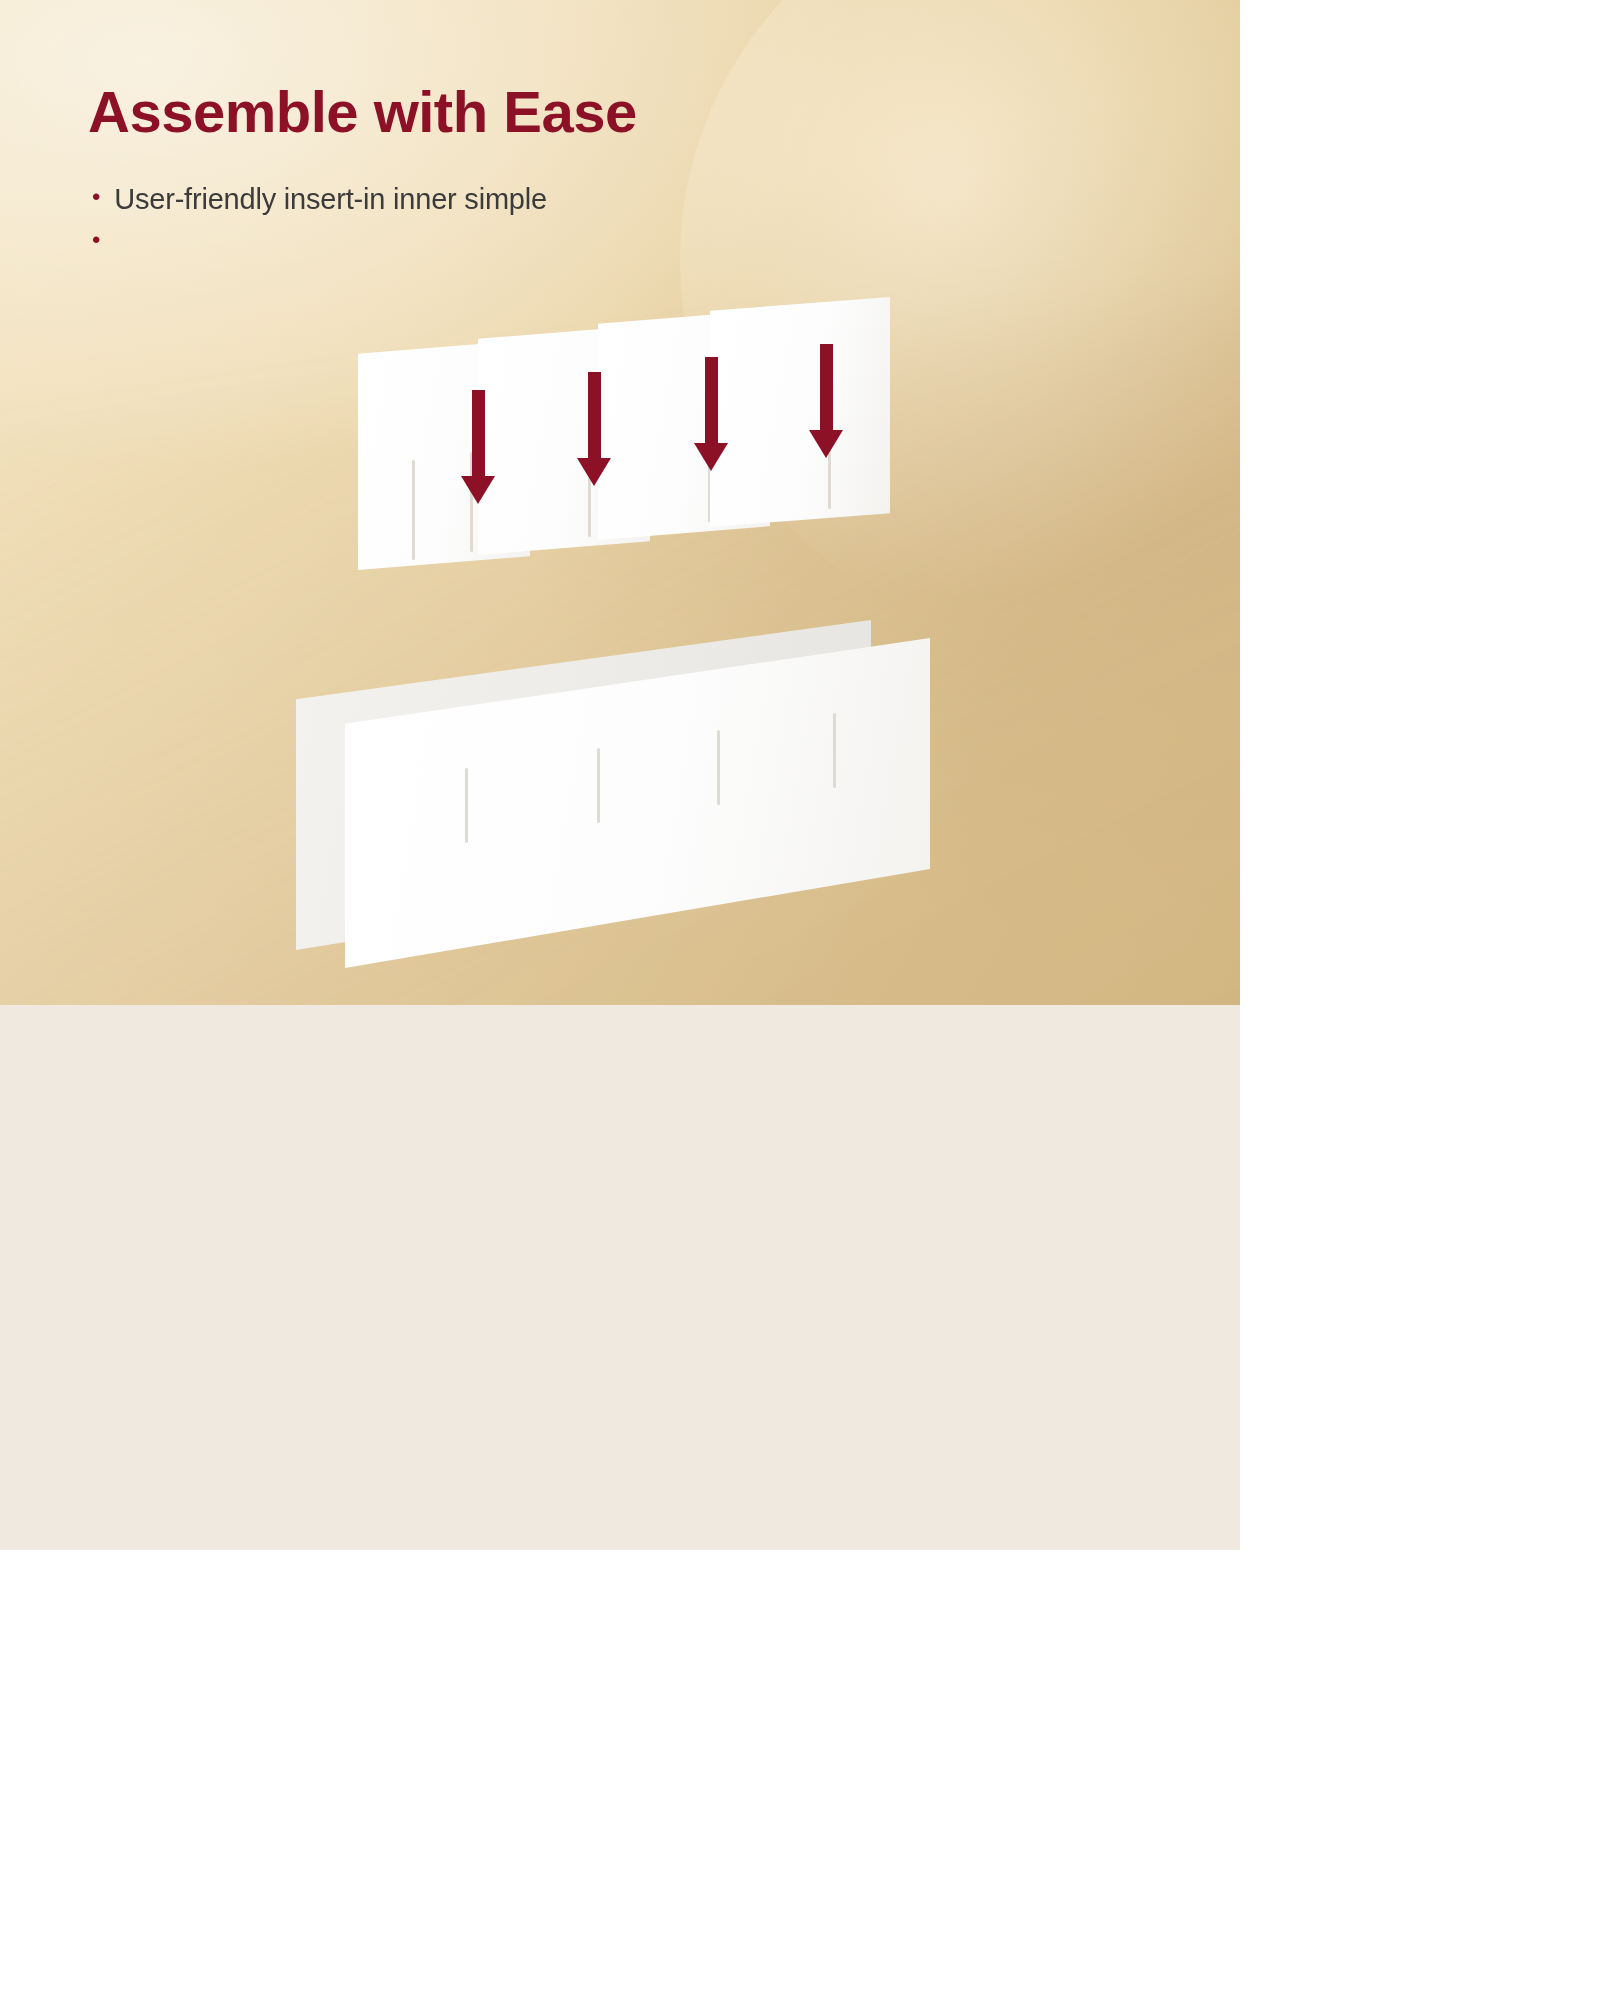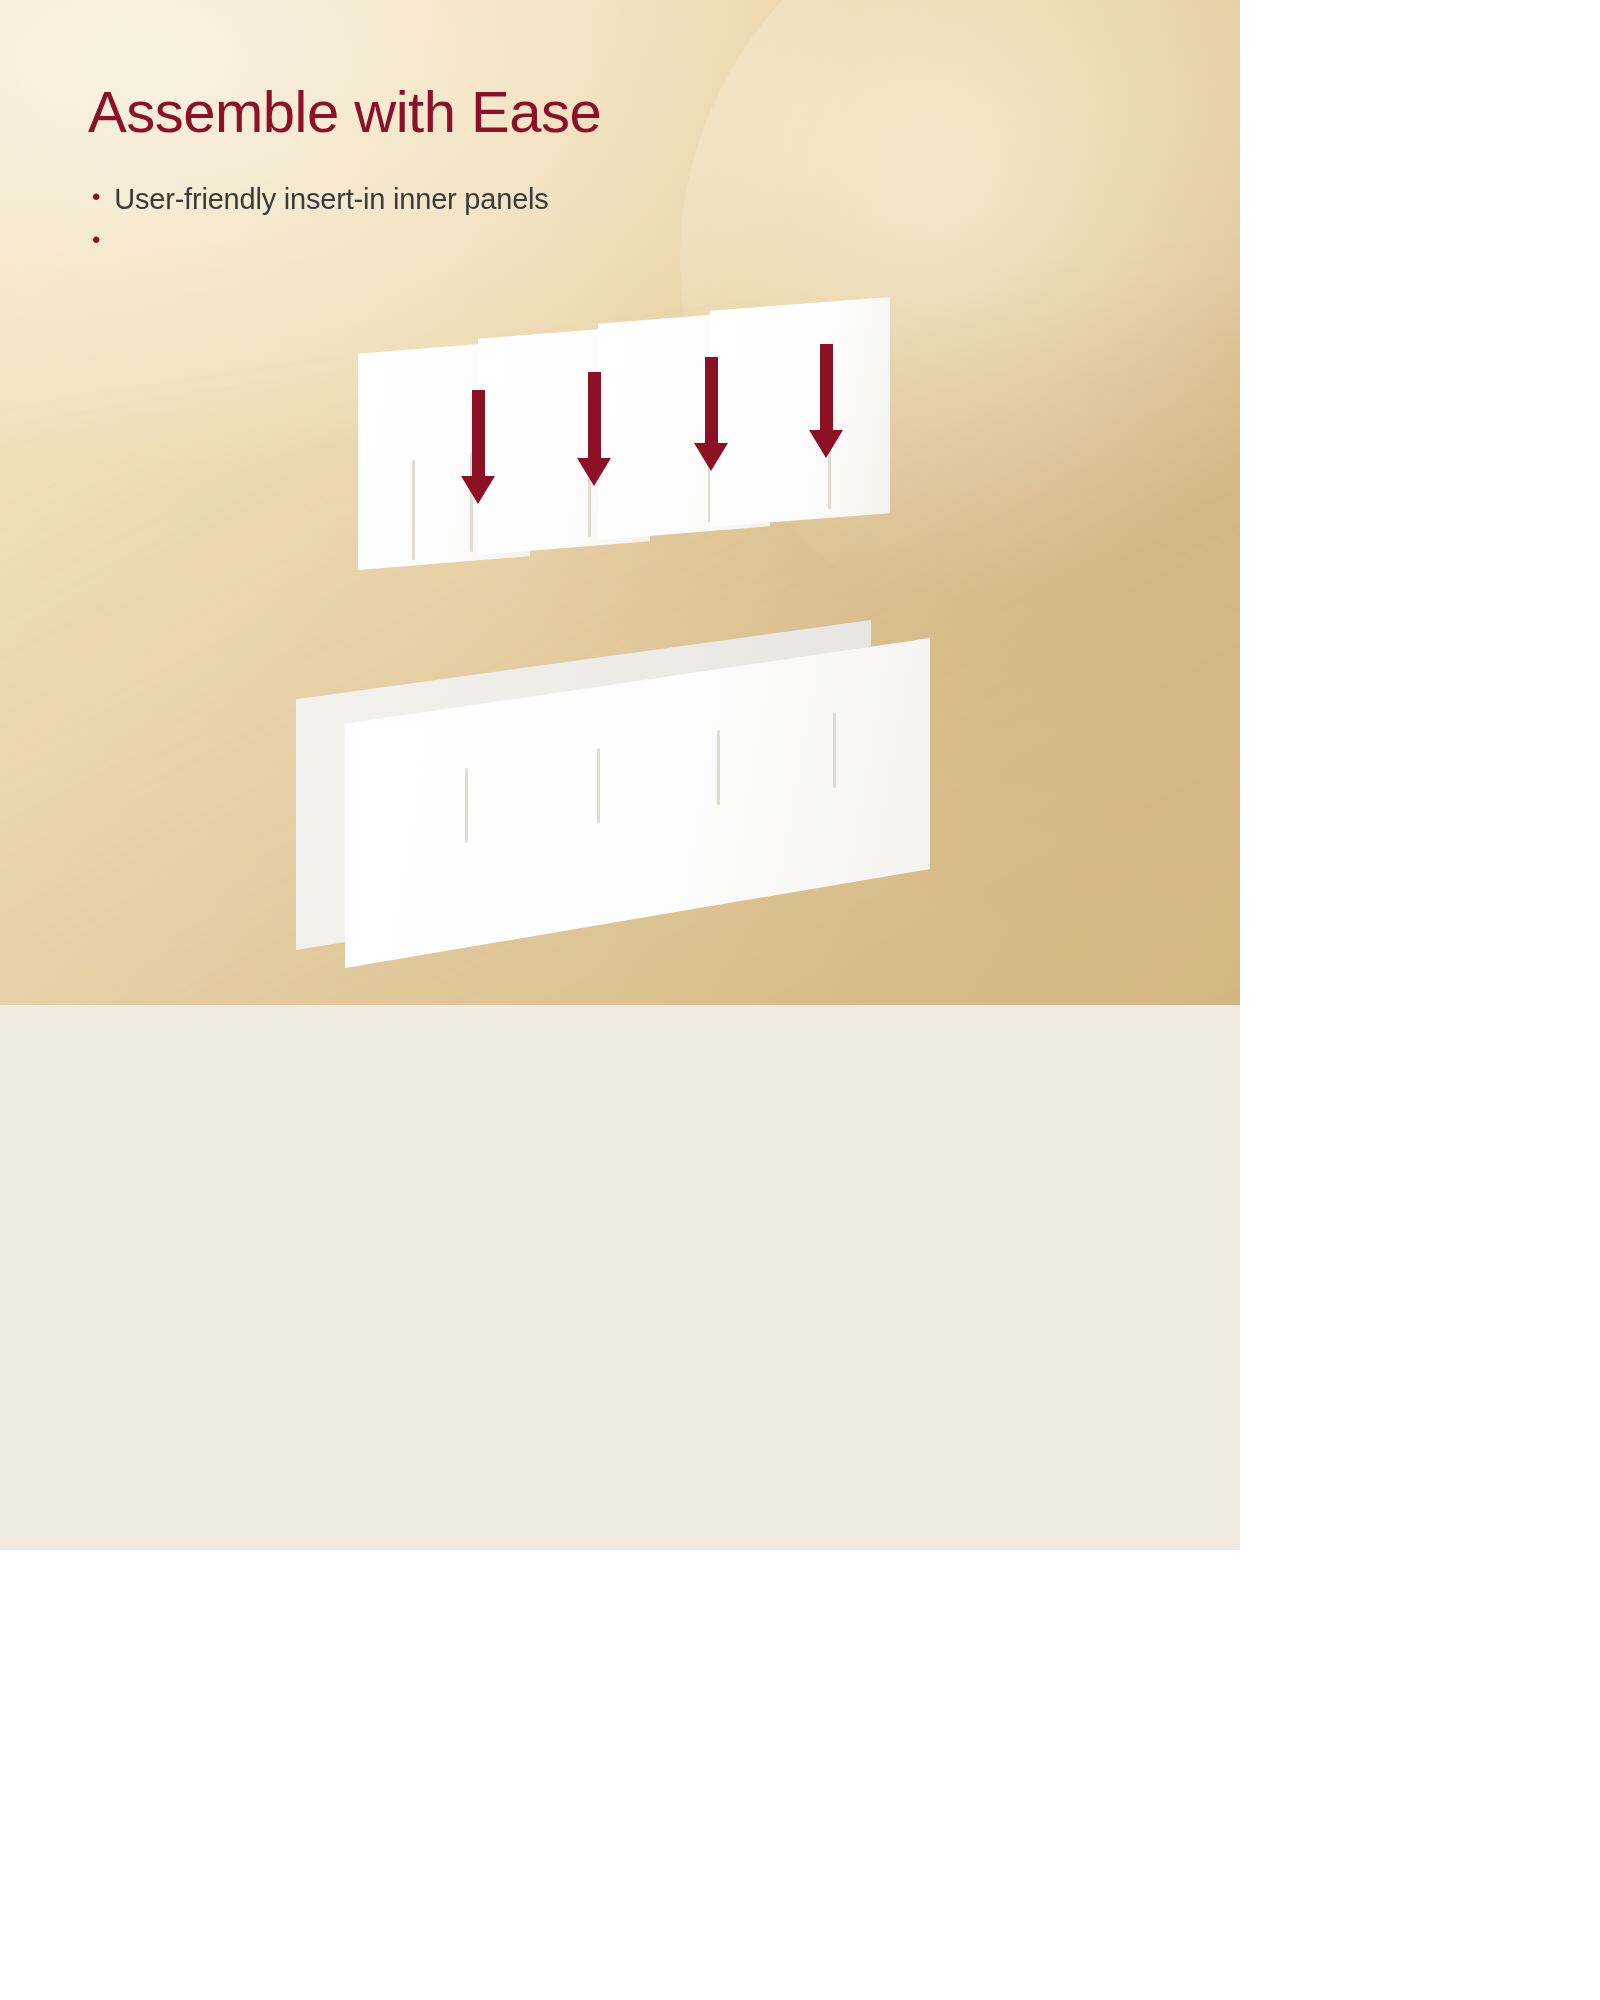--- a/index.html
+++ b/index.html
@@ -46,21 +46,21 @@
     width: 760px; height: 760px;
     border-radius: 50%;
     background: radial-gradient(circle at 35% 40%, rgba(255,248,231,0.55) 0%, rgba(255,248,231,0.0) 62%);
   }
 
   .headline {
     position: absolute;
     left: 88px; top: 82px;
     font-size: 58px;
     line-height: 1.05;
-    font-weight: normal;
+    font-weight: bold;
     color: #8c1126;
     letter-spacing: -0.5px;
   }
   .bullets {
     position: absolute;
     left: 92px; top: 178px;
     width: 1060px;
   }
   .bullet {
     display: flex;
@@ -141,21 +141,21 @@
 
   <div class="hero">
     <div class="hero-shade-1"></div>
     <div class="hero-shade-2"></div>
 
     <div class="headline">Assemble with Ease</div>
 
     <div class="bullets">
       <div class="bullet">
         <span class="dot">•</span>
-        <span>User-friendly insert-in inner panels</span>
+        <span>User-friendly insert-in inner simple</span>
       </div>
       <div class="bullet">
         <span class="dot">•</span>
       </div>
     </div>
 
     <div class="panels-stage">
 
       <div class="panel" style="left:358px; top:340px; width:172px; height:230px;
                   clip-path: polygon(0 6%, 100% 0, 100% 94%, 0 100%);">

